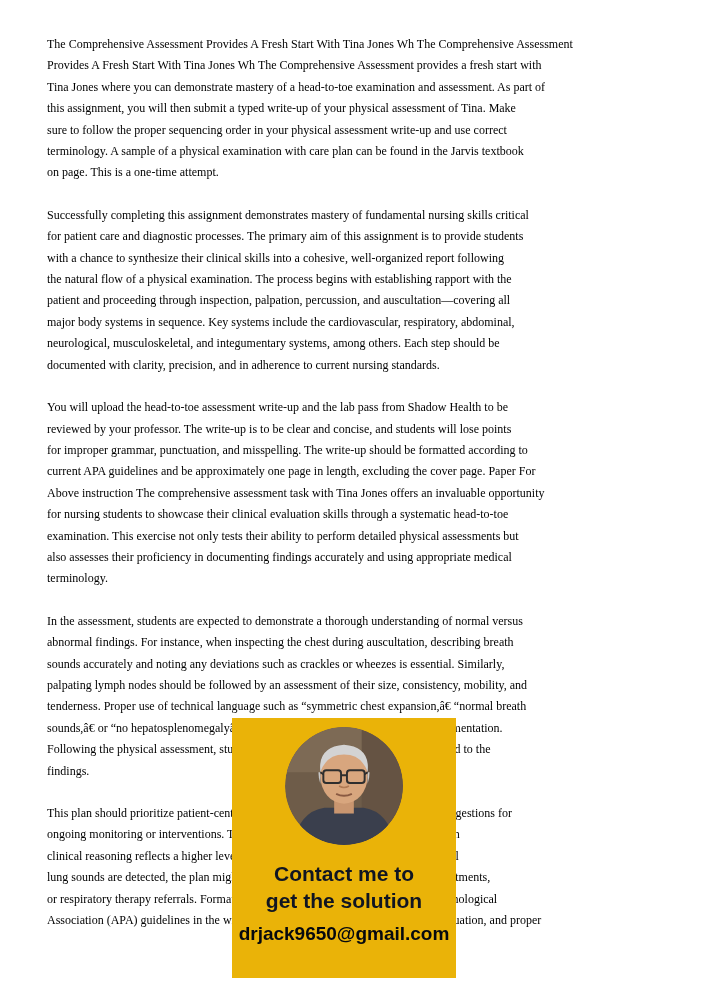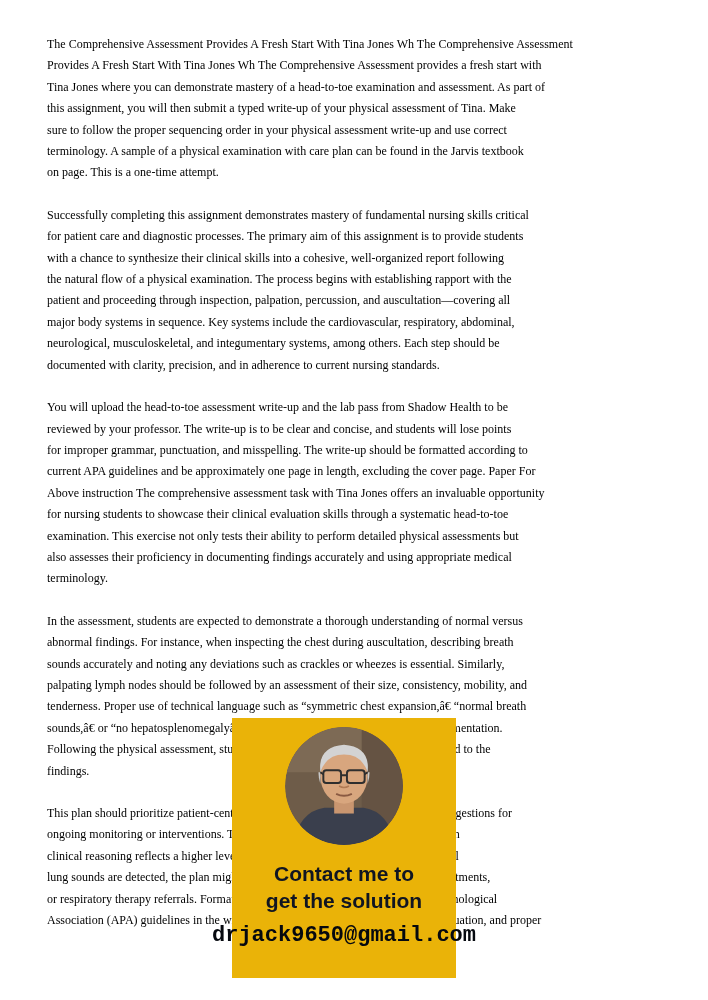--- a/index.html
+++ b/index.html
@@ -49,23 +49,23 @@
     margin-top: 15px;
     font-family: "Liberation Sans", sans-serif;
     font-weight: 700;
     font-size: 21px;
     line-height: 27px;
     color: #101522;
     white-space: pre;
   }
   .card-email {
     margin-top: 9px;
-    font-family: Liberation Mono, monospace;
+    font-family: Liberation Sans, sans-serif;
     font-weight: 700;
-    font-size: 22px;
+    font-size: 19px;
     color: #06090f;
   }
 </style>
 </head>
 <body>
 
 <div class="article">
   <p>The Comprehensive Assessment Provides A Fresh Start With Tina Jones Wh The Comprehensive Assessment
 Provides A Fresh Start With Tina Jones Wh The Comprehensive Assessment provides a fresh start with
 Tina Jones where you can demonstrate mastery of a head-to-toe examination and assessment. As part of

